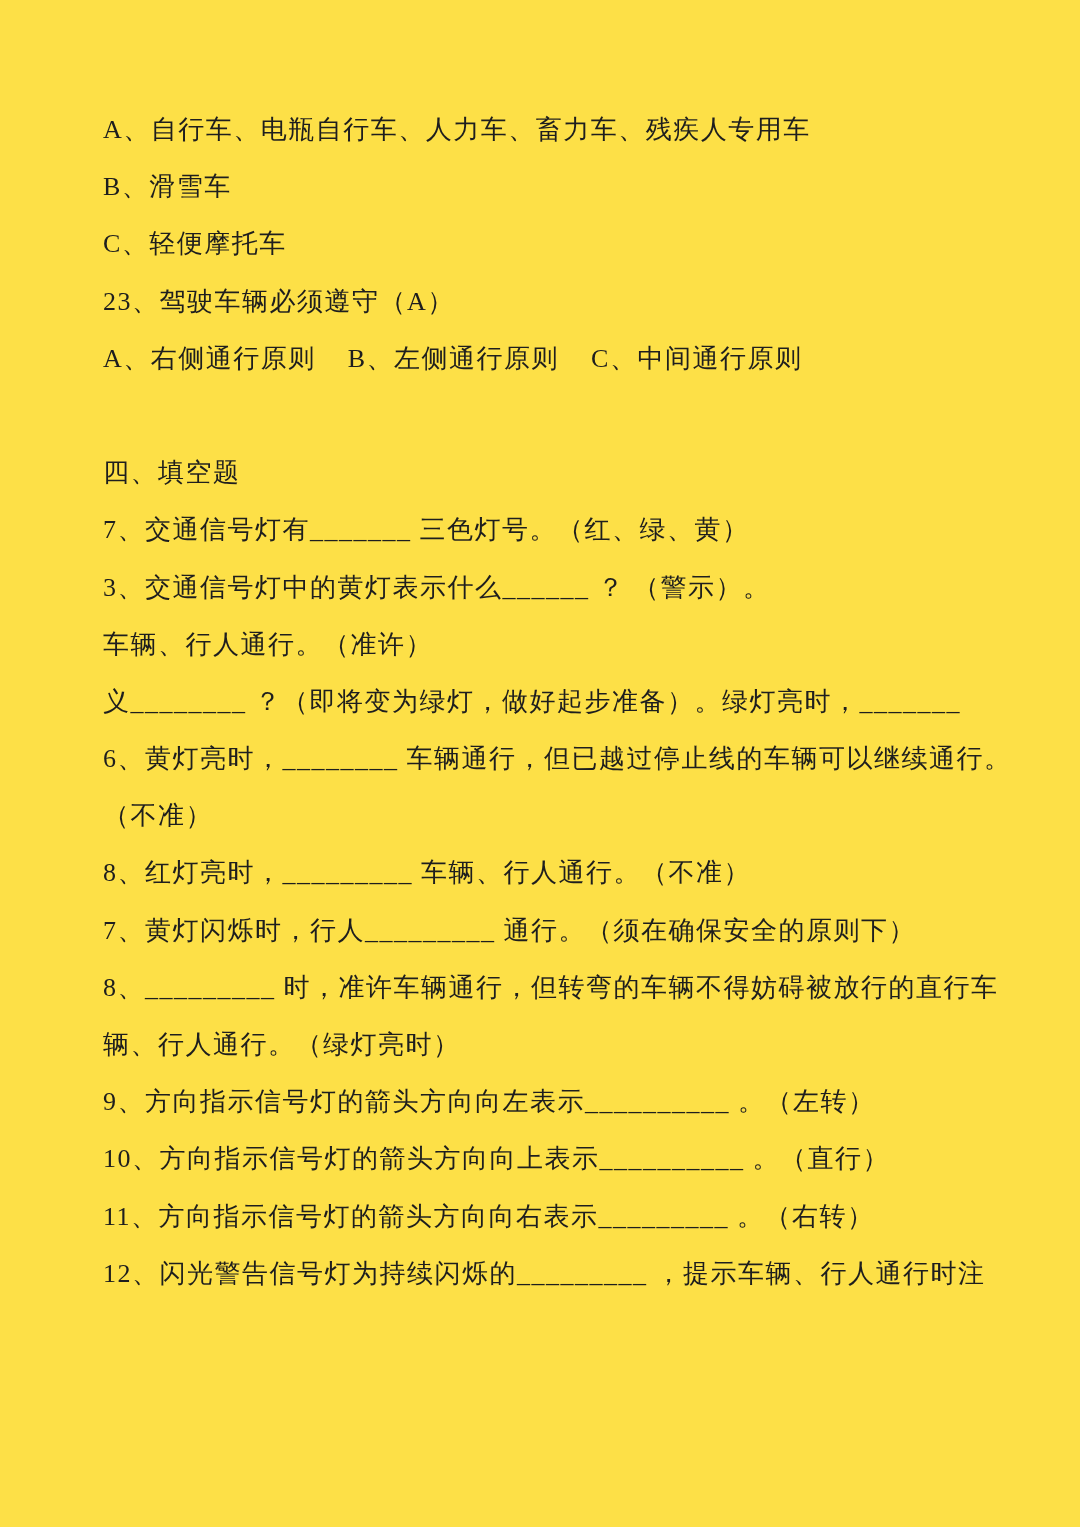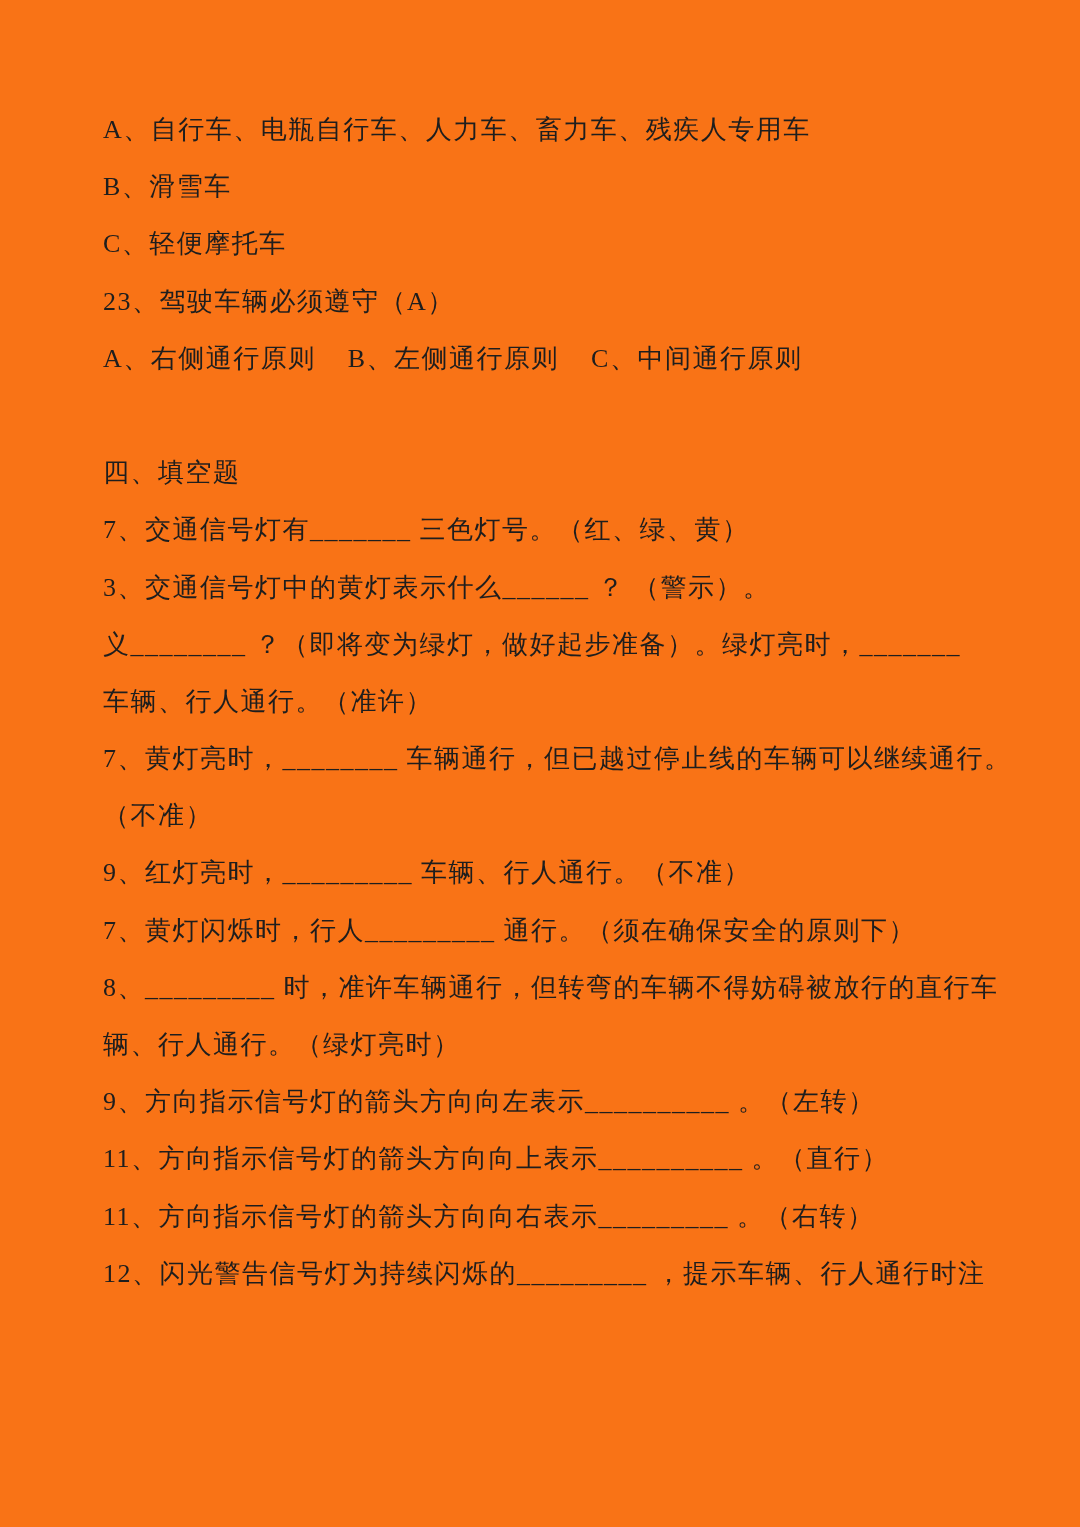--- a/index.html
+++ b/index.html
@@ -4,21 +4,21 @@
 <style>
   html, body {
     margin: 0;
     padding: 0;
     background: #ffffff;
   }
   .page {
     position: relative;
     width: 1080px;
     height: 1527px;
-    background: #f97316;
+    background: #fde047;
     overflow: hidden;
   }
   .content {
     position: absolute;
     top: 101px;
     left: 103px;
     width: 940px;
   }
   .line {
     height: 57.2px;
@@ -39,26 +39,26 @@
   <div class="content">
     <div class="line">A、自行车、电瓶自行车、人力车、畜力车、残疾人专用车</div>
     <div class="line">B、滑雪车</div>
     <div class="line">C、轻便摩托车</div>
     <div class="line">23、驾驶车辆必须遵守（A）</div>
     <div class="line">A、右侧通行原则    B、左侧通行原则    C、中间通行原则</div>
     <div class="line"></div>
     <div class="line">四、填空题</div>
     <div class="line">7、交通信号灯有_______ 三色灯号。（红、绿、黄）</div>
     <div class="line">3、交通信号灯中的黄灯表示什么______ ？ （警示）。</div>
+    <div class="line">车辆、行人通行。（准许）</div>
     <div class="line">义________ ？（即将变为绿灯，做好起步准备）。绿灯亮时，_______</div>
-    <div class="line">车辆、行人通行。（准许）</div>
-    <div class="line">7、黄灯亮时，________ 车辆通行，但已越过停止线的车辆可以继续通行。</div>
+    <div class="line">6、黄灯亮时，________ 车辆通行，但已越过停止线的车辆可以继续通行。</div>
     <div class="line">（不准）</div>
-    <div class="line">9、红灯亮时，_________ 车辆、行人通行。（不准）</div>
+    <div class="line">8、红灯亮时，_________ 车辆、行人通行。（不准）</div>
     <div class="line">7、黄灯闪烁时，行人_________ 通行。（须在确保安全的原则下）</div>
     <div class="line">8、_________ 时，准许车辆通行，但转弯的车辆不得妨碍被放行的直行车</div>
     <div class="line">辆、行人通行。（绿灯亮时）</div>
     <div class="line">9、方向指示信号灯的箭头方向向左表示__________ 。（左转）</div>
-    <div class="line">11、方向指示信号灯的箭头方向向上表示__________ 。（直行）</div>
+    <div class="line">10、方向指示信号灯的箭头方向向上表示__________ 。（直行）</div>
     <div class="line">11、方向指示信号灯的箭头方向向右表示_________ 。（右转）</div>
     <div class="line">12、闪光警告信号灯为持续闪烁的_________ ，提示车辆、行人通行时注</div>
   </div>
 </div>
 
 </body></html>

